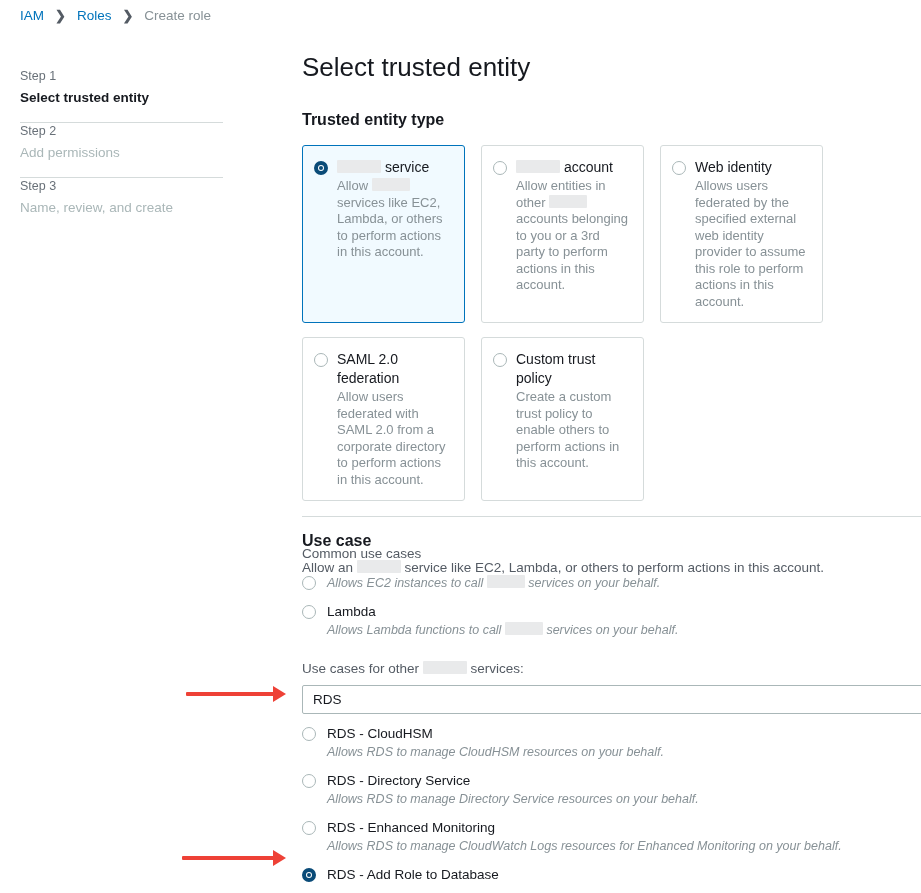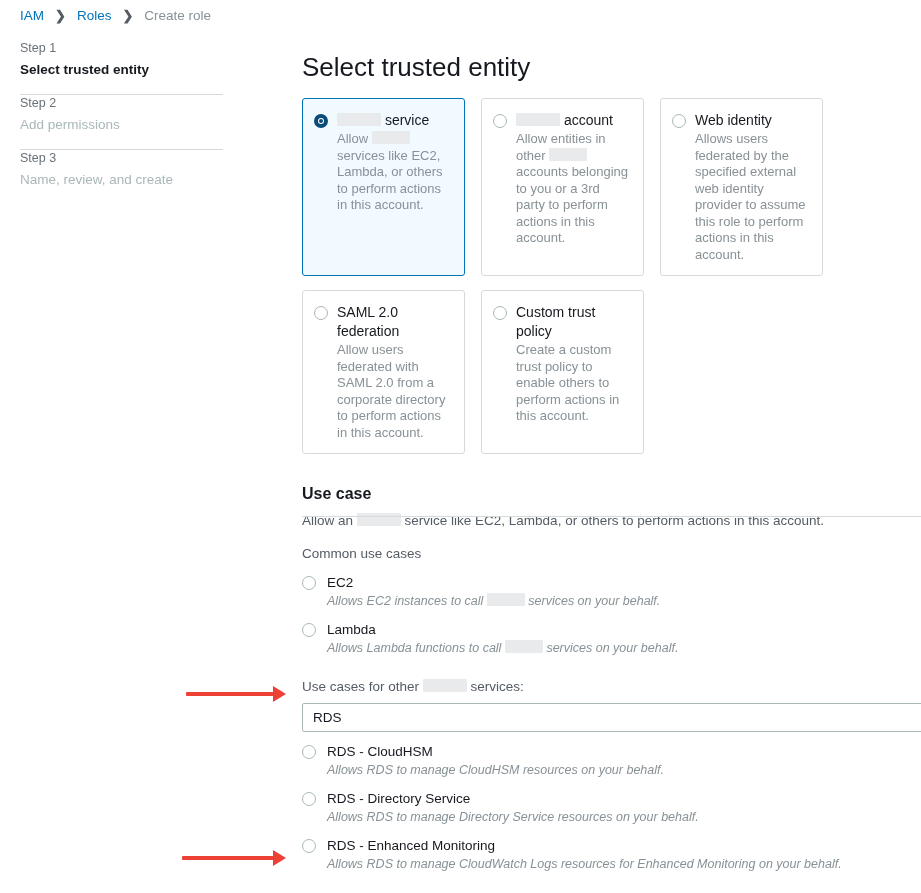--- a/index.html
+++ b/index.html
@@ -23,21 +23,21 @@
     font-size: 13.5px;
   }
   .bc-link { color: #0073bb; cursor: pointer; }
   .bc-sep {
     color: #545b64; font-weight: bold; font-size: 13px;
     padding: 0 11px;
   }
   .bc-current { color: #879196; text-align: center; }
 
   
-  .sidebar { position: absolute; top: 40px; left: 20px; width: 203px; }
+  .sidebar { position: absolute; top: 68px; left: 20px; width: 203px; }
   .step { padding-bottom: 15px; }
   .step-div { height: 1px; background: #d5dbdb; width: 203px; }
   .step-num {
     font-size: 12.5px; color: #687078; line-height: 17px; margin-bottom: 3px;
   }
   .step-title-active {
     font-size: 13.5px; font-weight: bold; color: #16191f; line-height: 19px;
   }
   .step-title-inactive {
     font-size: 13.5px; color: #aab7b8; line-height: 19px;
@@ -186,20 +186,21 @@
       <div class="step-num">Step 3</div>
       <div class="step-title-inactive">Name, review, and create</div>
     </div>
 
   </div>
 
   <div class="main">
 
     <div class="page-title">Select trusted entity</div>
 
+    <div class="section-head">Trusted entity type</div>
 
     <div class="card-row">
 
       <div class="card tall selected">
         <div class="radio on"></div>
         <div class="card-body">
           <div class="card-title"><span class="redact r-md"></span> <span>service</span></div>
           <div class="card-desc"><span>Allow</span> <span class="redact r-sm"></span> <span>services like EC2, Lambda, or others to perform actions in this account.</span></div>
         </div>
       </div>
@@ -249,21 +250,20 @@
 
   <div class="full-div" style="top:516px;"></div>
 
   <div class="main" style="top:536px;">
 
     <div class="common-label">Common use cases</div>
 
     <div class="opt">
       <div class="radio"></div>
       <div class="opt-body">
-        <div class="opt-title">EC2</div>
         <div class="opt-desc"><span>Allows EC2 instances to call</span> <span class="redact r-sm"></span> <span>services on your behalf.</span></div>
       </div>
     </div>
 
     <div class="opt">
       <div class="radio"></div>
       <div class="opt-body">
         <div class="opt-title">Lambda</div>
         <div class="opt-desc"><span>Allows Lambda functions to call</span> <span class="redact r-sm"></span> <span>services on your behalf.</span></div>
       </div>
@@ -293,20 +293,27 @@
     </div>
 
     <div class="opt">
       <div class="radio"></div>
       <div class="opt-body">
         <div class="opt-title">RDS - Enhanced Monitoring</div>
         <div class="opt-desc">Allows RDS to manage CloudWatch Logs resources for Enhanced Monitoring on your behalf.</div>
       </div>
     </div>
 
+    <div class="opt">
+      <div class="radio on"></div>
+      <div class="opt-body">
+        <div class="opt-title">RDS - Add Role to Database</div>
+
+      </div>
+    </div>
 
   </div>
 
   <div class="arrow" id="arrow-1" style="left: 186px; top: 685px; width: 100px;">
     <div class="arrow-line" id="arrow-1-line" style="width: 88px; background: rgb(238, 65, 54);"></div>
     <div class="arrow-head" id="arrow-1-head" style="left: 87px; border-left: 13px solid rgb(238, 65, 54);"></div>
   </div>
 
   <div class="arrow" id="arrow-2" style="left: 182px; top: 849px; width: 104px;">
     <div class="arrow-line" id="arrow-2-line" style="width: 92px; background: rgb(238, 65, 54);"></div>

